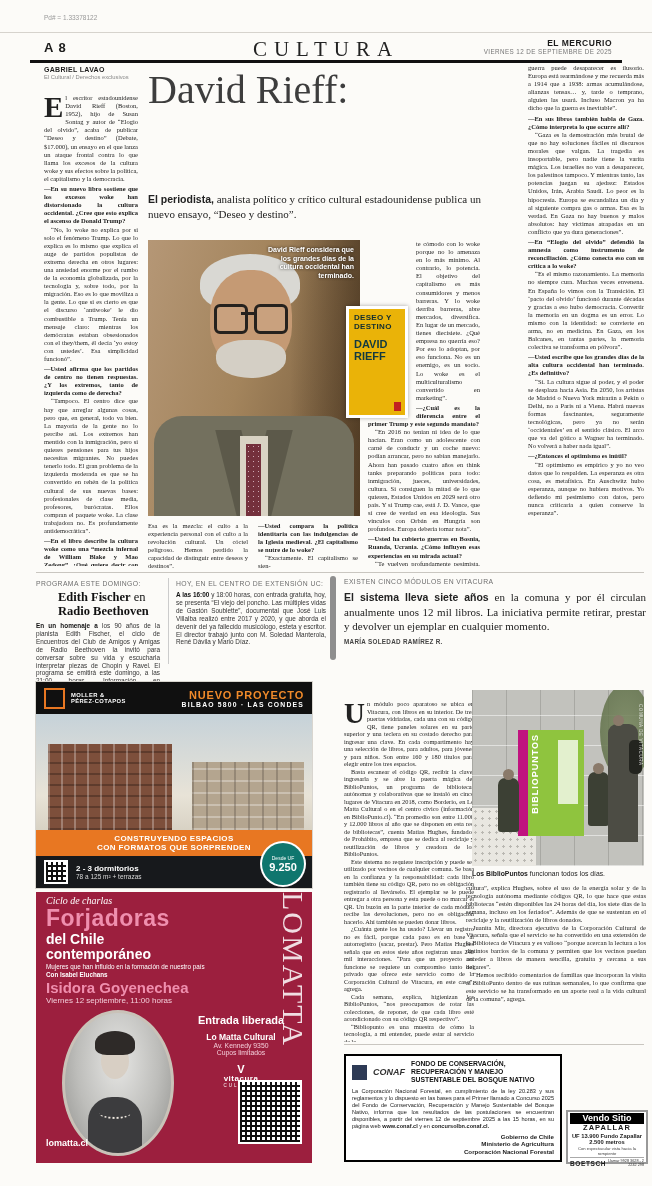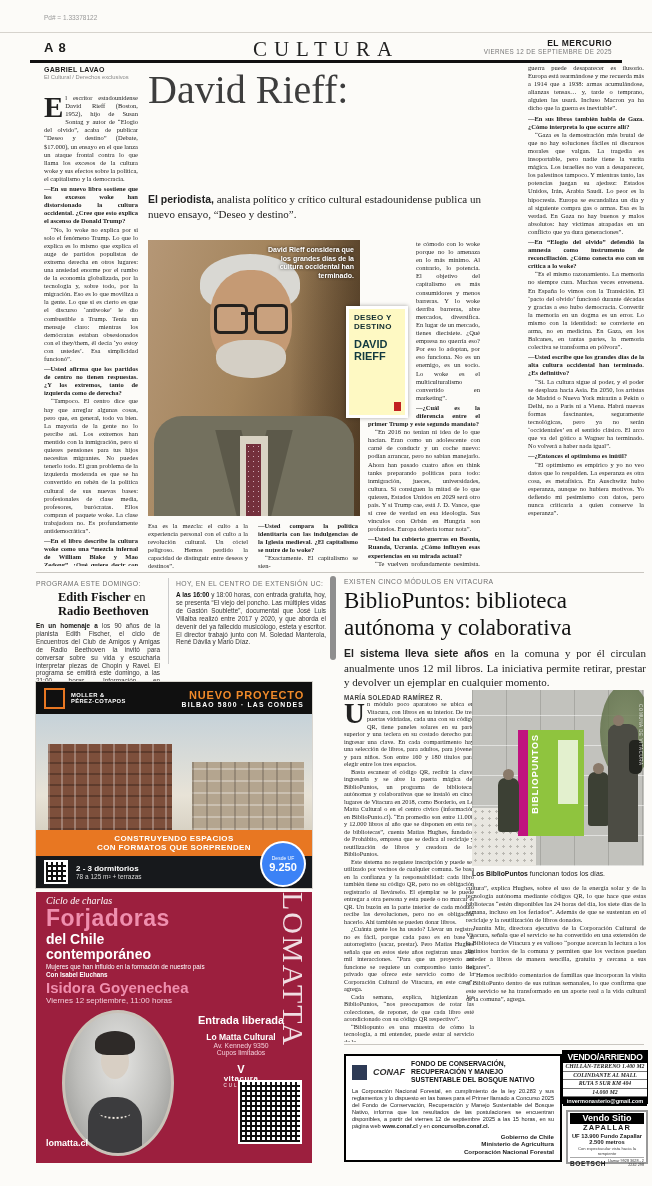--- a/index.html
+++ b/index.html
@@ -57,21 +57,21 @@
   .ph-shirt{left:92px;bottom:0;width:28px;height:80px;background:#d9d3c4;}
   .ph-tie{left:98px;bottom:0;width:15px;height:72px;background:#74303c;
           background-image:radial-gradient(rgba(230,200,210,.8) .7px,transparent .9px);background-size:5px 5px;}
   .pcap{position:absolute;right:6px;top:6px;width:88px;text-align:right;color:#fff;
         font-family:"Liberation Sans",sans-serif;font-weight:bold;font-size:7px;line-height:8.6px;
         text-shadow:0 0 3px rgba(0,0,0,.8);}
 
   
   .book{left:346px;top:306px;width:62px;height:112px;background:#fff;padding:3px;box-sizing:border-box;
         box-shadow:0 0 4px rgba(0,0,0,.35);}
-  .bookin{width:100%;height:100%;background:#fef9c3;position:relative;padding:5px 0 0 5px;box-sizing:border-box;}
+  .bookin{width:100%;height:100%;background:#eab308;position:relative;padding:5px 0 0 5px;box-sizing:border-box;}
   .bt{font-family:"Liberation Sans",sans-serif;font-weight:bold;font-size:8px;line-height:8.5px;color:#102c30;letter-spacing:.3px;}
   .ba{font-family:"Liberation Sans",sans-serif;font-weight:bold;font-size:11px;line-height:11px;color:#123a40;margin-top:1px;}
   .ba.first{margin-top:8px;}
   .btag{position:absolute;right:4px;bottom:4px;width:7px;height:9px;background:#c22121;}
 
   
   .rule-mid{left:36px;right:8px;top:572px;height:1px;background:#c9c6c0;}
   .midsec{top:580px;}
   .kick{font-family:"Liberation Sans",sans-serif;color:#6e6e6e;font-size:6.8px;letter-spacing:.4px;}
   .mid-title{font-size:12.5px;line-height:14px;margin-top:3px;color:#111;}
@@ -130,21 +130,21 @@
         background-image:repeating-linear-gradient(90deg,rgba(90,80,70,.35) 0 2px,transparent 2px 14px),
                          repeating-linear-gradient(0deg,rgba(255,255,255,.3) 0 2px,transparent 2px 12px);}
   .m-band{height:26px;background:#e87722;color:#fff;display:flex;flex-direction:column;justify-content:center;
           text-align:center;font-family:"Liberation Sans",sans-serif;font-weight:bold;font-size:8px;line-height:9.5px;letter-spacing:.4px;}
   .m-foot{height:32px;background:#17191c;display:flex;align-items:center;padding:16px 8px;box-sizing:border-box;gap:8px;color:#fff;}
   .qr{background:#fff;background-image:repeating-linear-gradient(90deg,#111 0 2px,transparent 2px 5px),
       repeating-linear-gradient(0deg,#111 0 2px,#fff 2px 5px);border:2px solid #fff;box-sizing:border-box;}
   .m-qr{width:24px;height:24px;flex:none;}
   .m-units{font-family:"Liberation Sans",sans-serif;font-weight:bold;font-size:8px;}
   .m-sizes{font-family:"Liberation Sans",sans-serif;font-size:6.5px;color:#d8d8d8;}
-  .m-price{margin-left:auto;width:42px;height:42px;border-radius:50%;background:#3b82f6;display:flex;flex-direction:column;
+  .m-price{margin-left:auto;width:42px;height:42px;border-radius:50%;background:#0f766e;display:flex;flex-direction:column;
            align-items:center;justify-content:center;margin-top:-16px;box-shadow:0 0 0 2px #fff;flex:none;}
   .m-pl{font-family:"Liberation Sans",sans-serif;font-size:5px;}
   .m-pv{font-family:"Liberation Sans",sans-serif;font-weight:bold;font-size:11px;}
 
   
   .lomatta{left:36px;top:892px;width:276px;height:271px;background:#9c1f3e;overflow:hidden;color:#fff;}
   .lm-series{left:10px;top:3px;font-style:italic;font-size:10px;}
   .lm-title{left:10px;top:13px;font-family:"Liberation Sans",sans-serif;font-weight:bold;font-size:23px;color:#ef8fae;letter-spacing:.5px;}
   .lm-sub{font-family:"Liberation Sans",sans-serif;font-weight:bold;font-size:14px;color:#fff;}
   .lm-s1{left:10px;top:39px;} .lm-s2{left:10px;top:54px;}
@@ -293,21 +293,20 @@
   <div class="abs vdiv1"></div>
 
   <div class="abs midsec ucsec">
     <div class="kick">HOY, EN EL CENTRO DE EXTENSIÓN UC:</div>
     <div class="mid-body"><span class="mid-lead">A las 16:00</span><span> y 18:00 horas, con entrada gratuita, hoy, se presenta “El viejo del poncho. Las múltiples vidas de Gastón Soublette”, documental que José Luis Villalba realizó entre 2017 y 2020, y que aborda el devenir del ya fallecido musicólogo, esteta y escritor. El director trabajó junto con M. Soledad Manterola, René Dávila y Mario Díaz.</span></div>
   </div>
   <div class="abs graybar"></div>
 
   <div class="abs bheader">
     <div class="kick">EXISTEN CINCO MÓDULOS EN VITACURA</div>
-    <div class="bhl">BiblioPuntos: biblioteca autónoma y colaborativa</div>
     <div class="blead"><span class="sub-lead">El sistema lleva siete años</span><span> en la comuna y por él circulan anualmente unos 12 mil libros. La iniciativa permite retirar, prestar y devolver un ejemplar en cualquier momento.</span></div>
     <div class="bbyline">MARÍA SOLEDAD RAMÍREZ R.</div>
   </div>
 
   <div class="abs col bcol1 j">
     <p><span class="dcap">U</span><span>n módulo poco aparatoso se ubica en Vitacura, con libros en su interior. De tres puertas vidriadas, cada una con su código QR, tiene paneles solares en su parte superior y una teclera en su costado derecho para ingresar una clave. En cada compartimento hay una selección de libros, para adultos, para jóvenes y para niños. Son entre 160 y 180 títulos para elegir entre los tres espacios.</span></p>
     <p class="ind">Basta escanear el código QR, recibir la clave, ingresarla y se abre la puerta mágica del BiblioPuntos, un programa de bibliotecas autónomas y colaborativas que se instaló en cinco lugares de Vitacura en 2018, como Borderío, en Lo Matta Cultural o en el centro cívico (información en BiblioPunto.cl). “En promedio son entre 11.000 y 12.000 libros al año que se disponen en esta red de bibliotecas”, cuenta Matías Hughes, fundador de Prohábito, empresa que se dedica al reciclaje y reutilización de libros y creadora de los BiblioPuntos.</p>
     <p class="ind">Este sistema no requiere inscripción y puede ser utilizado por vecinos de cualquier comuna. Se basa en la confianza y la responsabilidad: cada libro también tiene su código QR, pero no es obligación registrarlo al llevárselo. El ejemplar se le puede entregar a otra persona y esta puede o no marcar el QR. Un buzón en la parte interior de cada módulo recibe las devoluciones, pero no es obligación hacerlo. Ahí también se pueden donar libros.</p>
     <p class="ind">¿Cuánta gente los ha usado? Llevar un registro no es fácil, porque cada paso es en base al autorregistro (sacar, prestar). Pero Matías Hughes señala que en estos siete años registran unas 240 mil interacciones. “Para que un proyecto así funcione se requiere un compromiso tanto del privado que ofrece este servicio como de la Corporación Cultural de Vitacura, en este caso”, agrega.</p>
     <p class="ind">Cada semana, explica, higienizan los BiblioPuntos, “nos preocupamos de rotar las colecciones, de reponer, de que cada libro esté acondicionado con su código QR respectivo”.</p>
@@ -414,28 +413,20 @@
       <div class="cf-title">FONDO DE CONSERVACIÓN, RECUPERACIÓN Y MANEJO SUSTENTABLE DEL BOSQUE NATIVO</div>
     </div>
     <div class="cf-body"><span>La Corporación Nacional Forestal, en cumplimiento de la ley 20.283 y sus reglamentos y lo dispuesto en las bases para el Primer llamado a Concurso 2025 del Fondo de Conservación, Recuperación y Manejo Sustentable del Bosque Nativo, informa que los resultados de las postulaciones se encuentran disponibles, a partir del viernes 12 de septiembre 2025 a las 15 horas, en su página web </span><b>www.conaf.cl</b><span> y en </span><b>concursolbn.conaf.cl.</b></div>
     <div class="cf-sig">
       <div>Gobierno de Chile</div>
       <div>Ministerio de Agricultura</div>
       <div>Corporación Nacional Forestal</div>
     </div>
   </div>
 
-  <div class="abs vendo">
-    <div class="vd-h">VENDO/ARRIENDO</div>
-    <div class="vd-l">CHILLÁN-TERRENO 1.400 M2</div>
-    <div class="vd-l">COLINDANTE AL MALL</div>
-    <div class="vd-l">RUTA 5 SUR KM 404</div>
-    <div class="vd-l">14.000 M2</div>
-    <div class="vd-e">invermonasterio@gmail.com</div>
-  </div>
 
   <div class="abs zap">
     <div class="zp-h">Vendo Sitio</div>
     <div class="zp-n">ZAPALLAR</div>
     <div class="zp-p">UF 13.900 Fundo Zapallar</div>
     <div class="zp-s">2.500 metros</div>
     <div class="zp-t">Con espectacular vista hacia la rompiente</div>
     <div class="zp-f">
       <div class="zp-b">BOETSCH</div>
       <div class="zp-ph">Llamar 9928 3628 - 2 2242 298</div>

